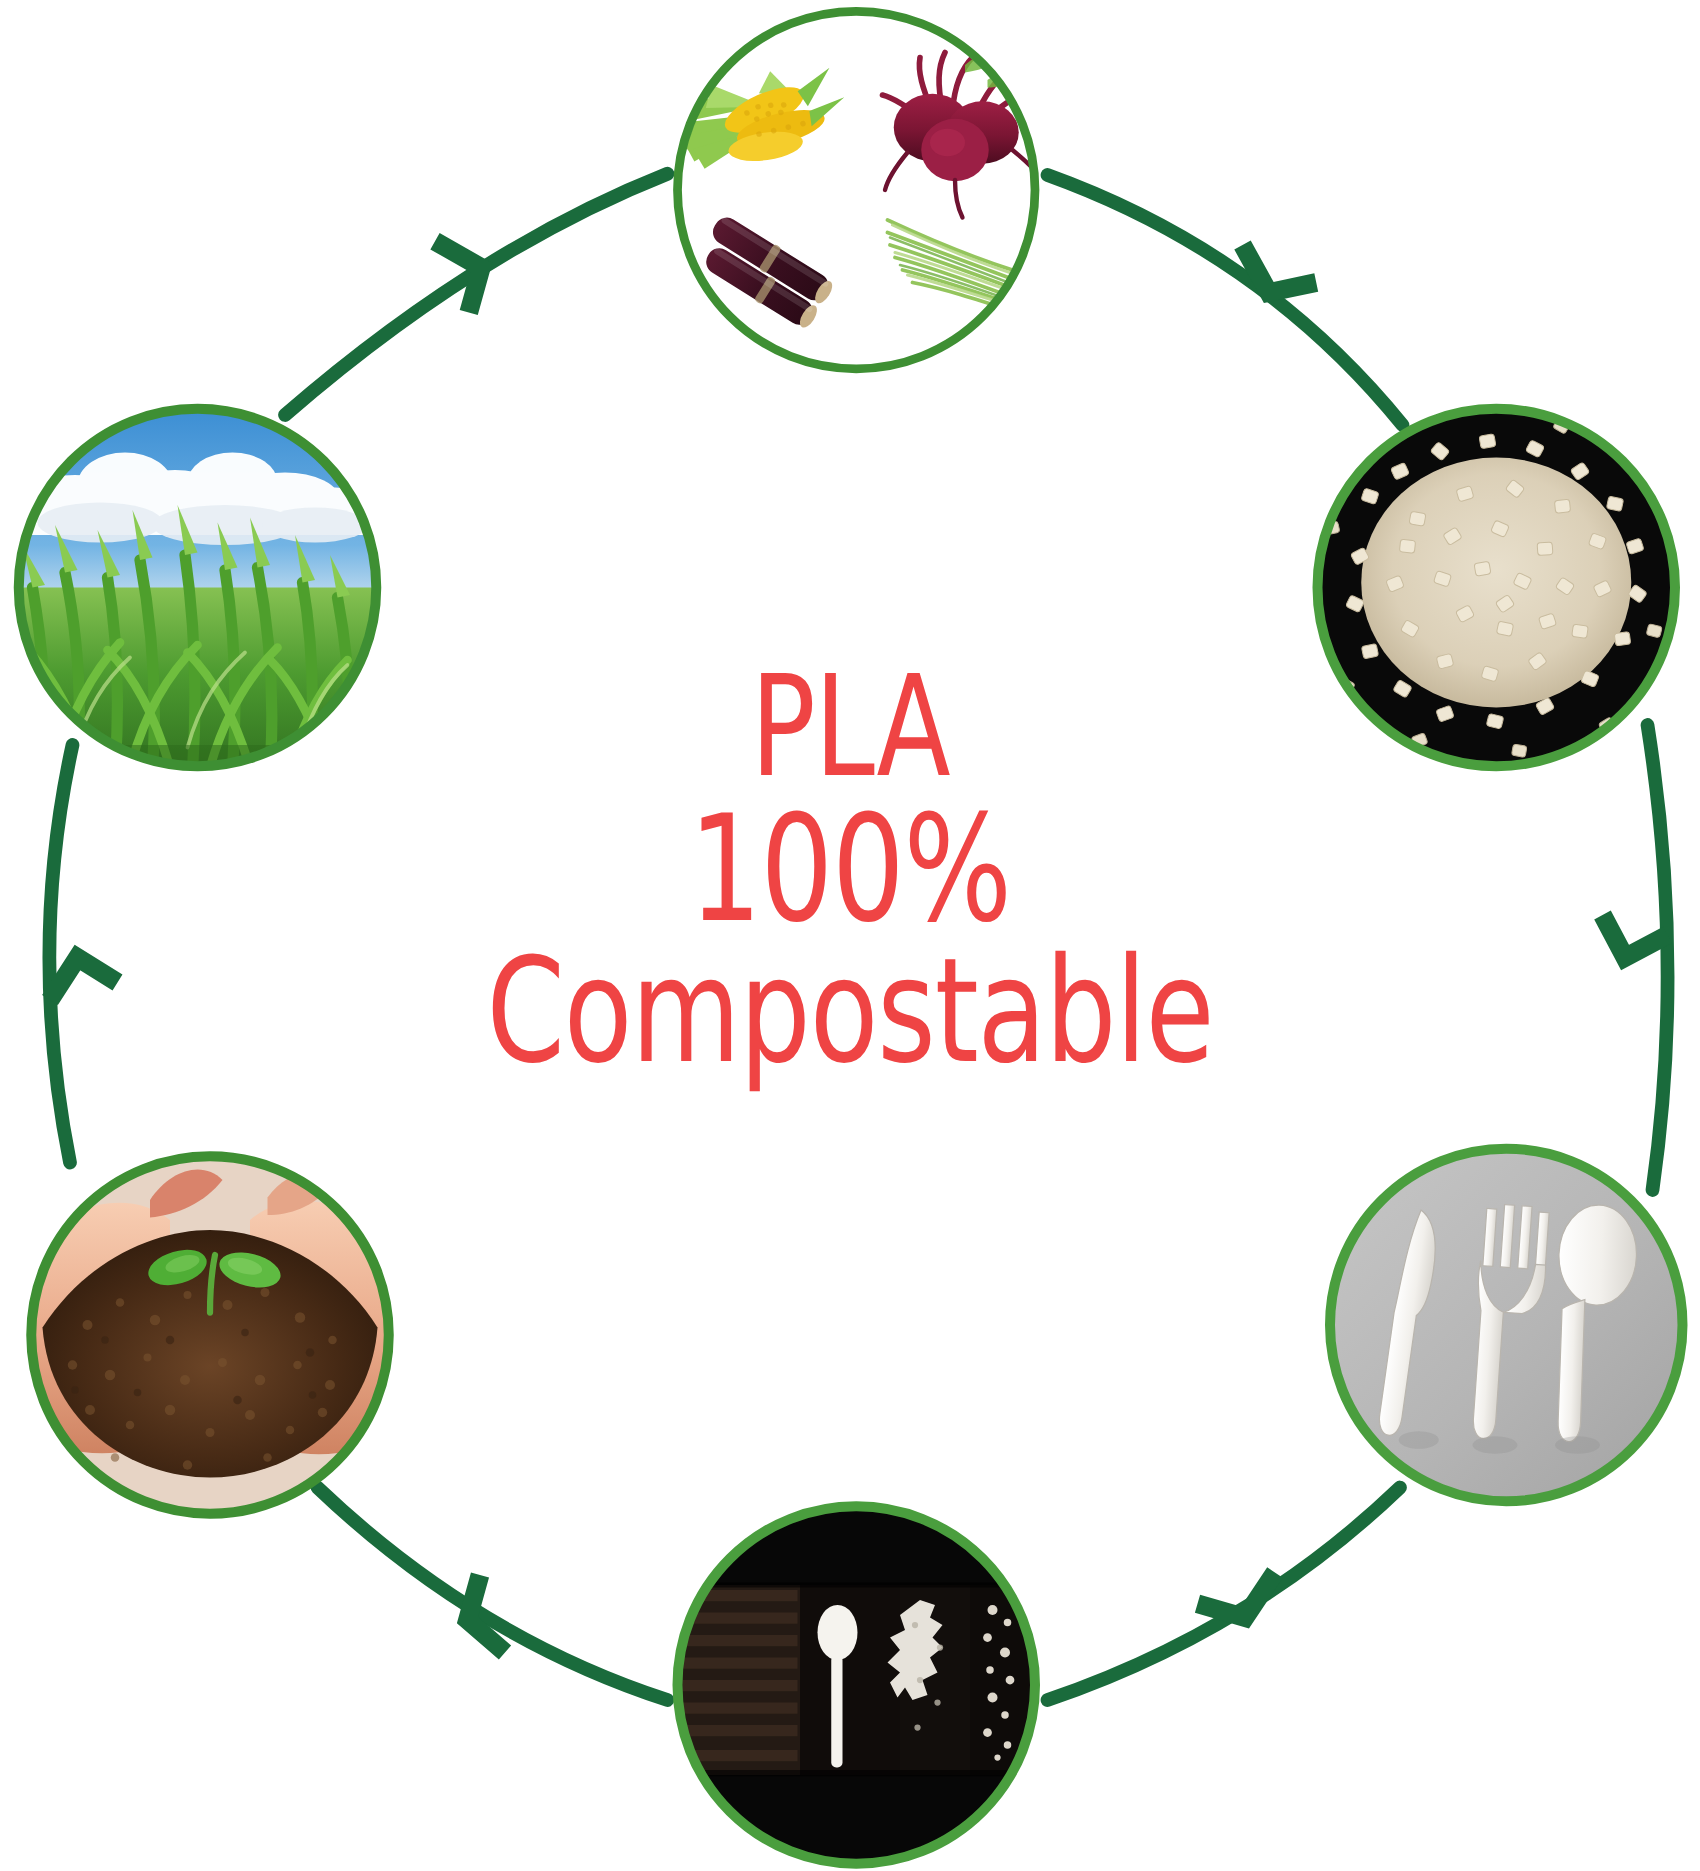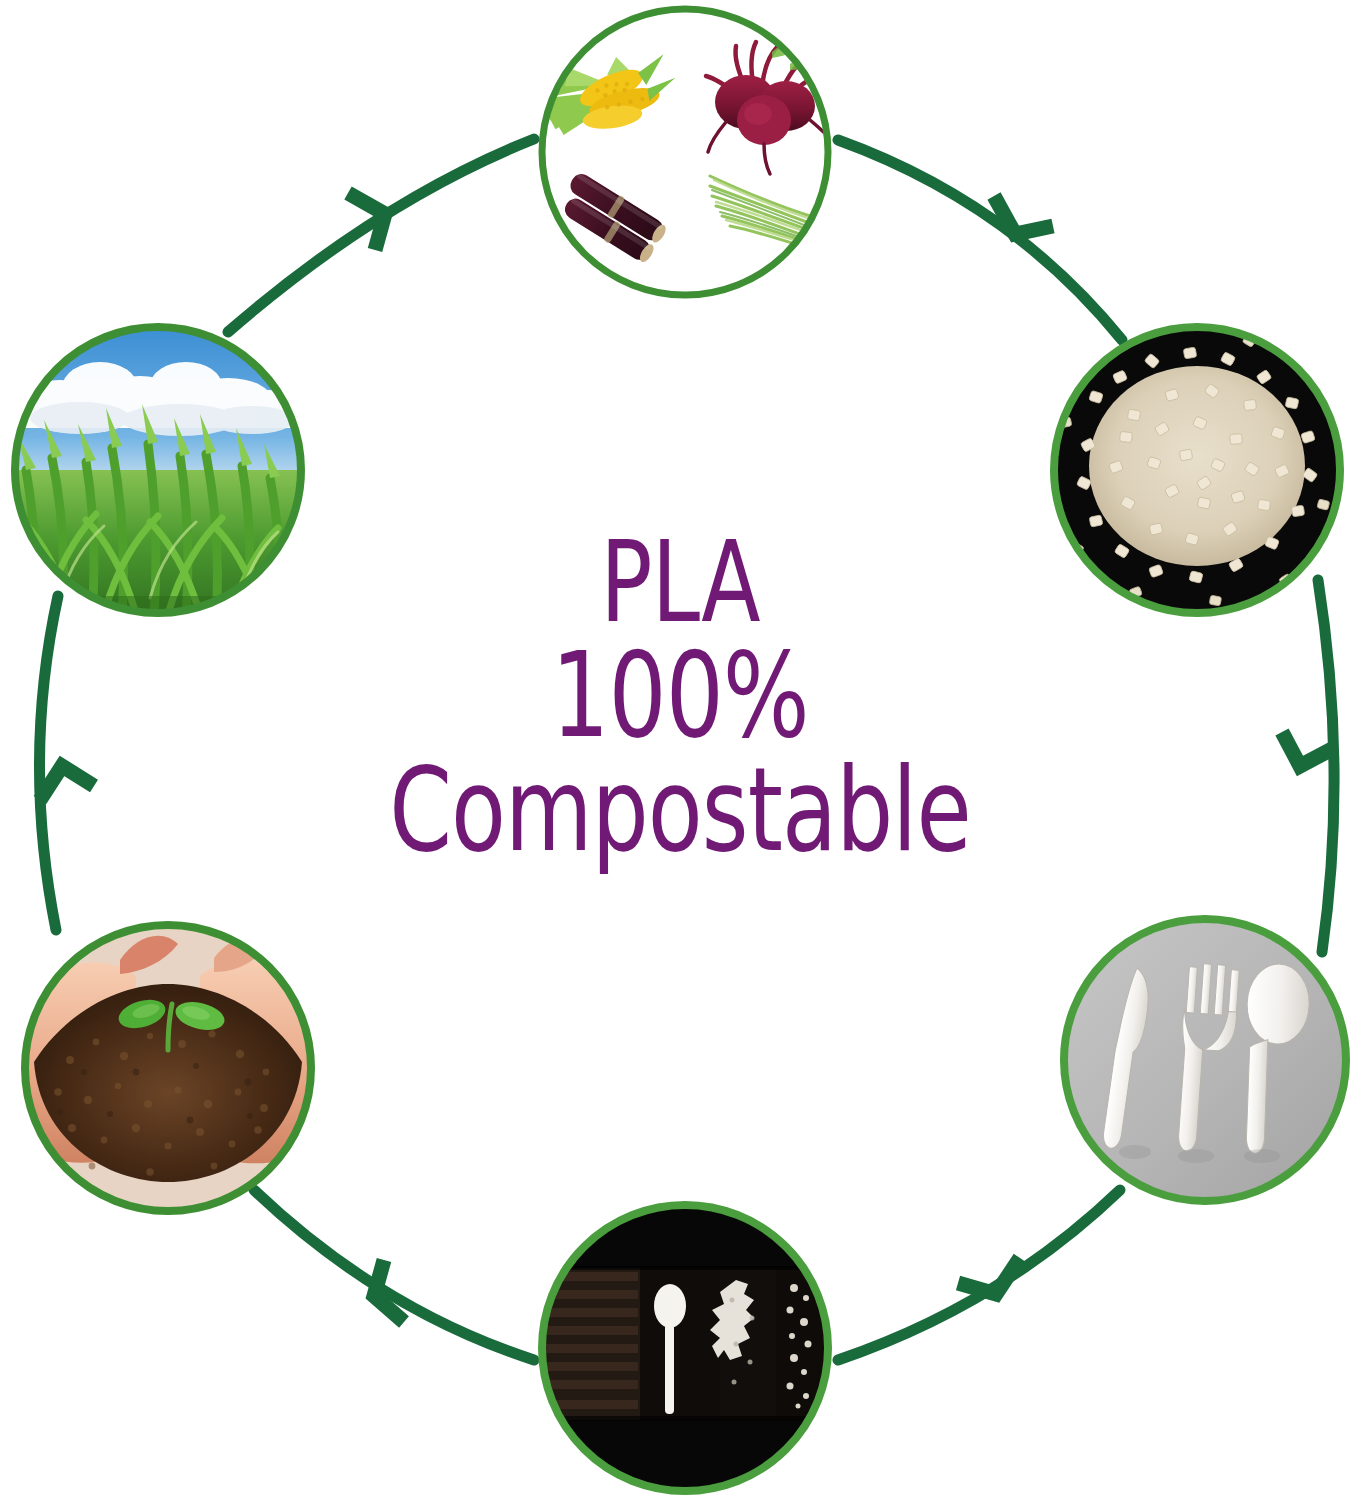--- a/index.html
+++ b/index.html
@@ -25,21 +25,21 @@
     height: 1497px;
   }
 
   
   .center-text {
     position: absolute;
     left: 0;
     top: 528px;
     width: 1360px;
     text-align: center;
-    color: #701a75;
+    color: #ef4444;
     font-family: "DejaVu Sans Condensed", "Liberation Sans Narrow", "Liberation Sans", sans-serif;
     font-weight: 400;
     line-height: 0.98;
     letter-spacing: -1px;
   }
   .line-pla {
     font-size: 112px;
     display: block;
     transform: scaleX(0.86);
   }

